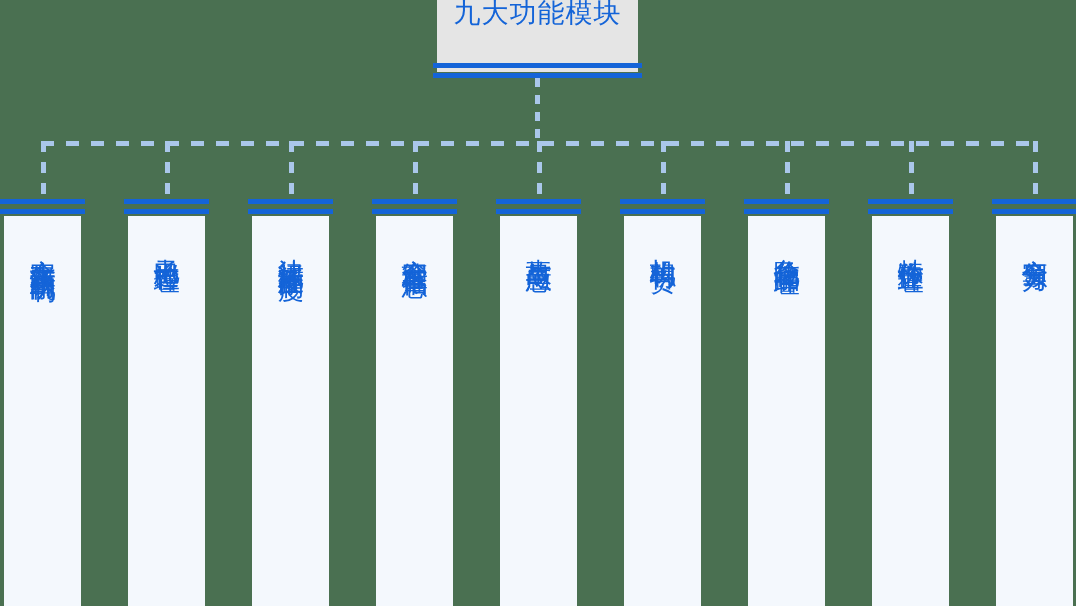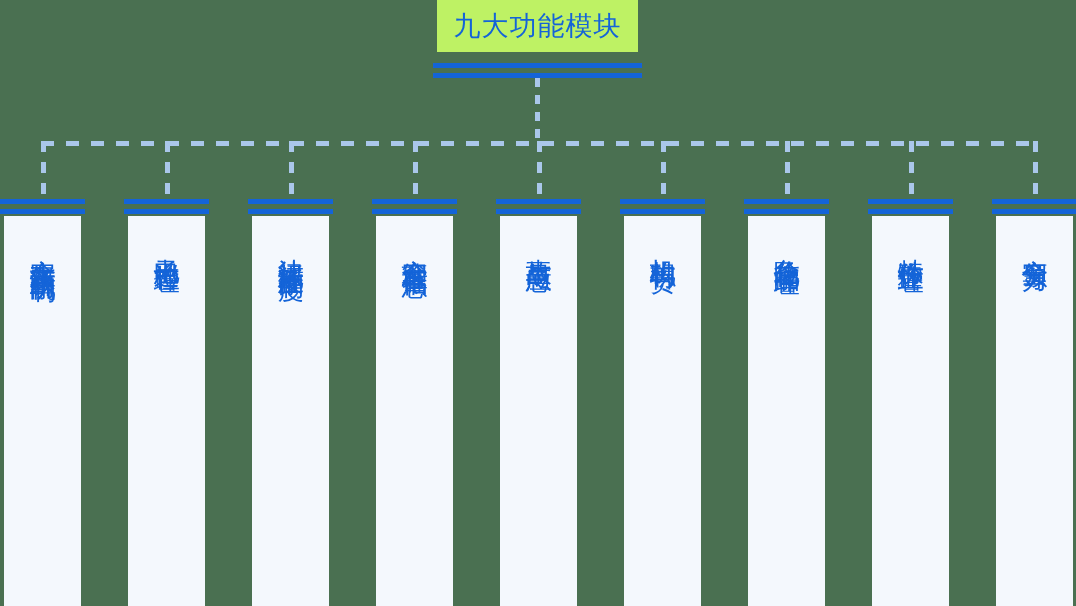--- a/index.html
+++ b/index.html
@@ -26,24 +26,23 @@
     left: 433px;
     top: 0px;
     width: 209px;
     height: 78px;
   }
   .root-box {
     position: absolute;
     left: 4px;
     top: 0px;
     width: 201px;
-    height: 52px;
-    background: #bef264;
+    height: 72px;
+    background: #e5e5e5;
     display: flex;
-    align-items: center;
     justify-content: center;
   }
   .root-label {
     color: #1464d8;
     font-size: 27px;
     letter-spacing: 1px;
     line-height: 1;
     white-space: nowrap;
   }
   .root-bar-top {

